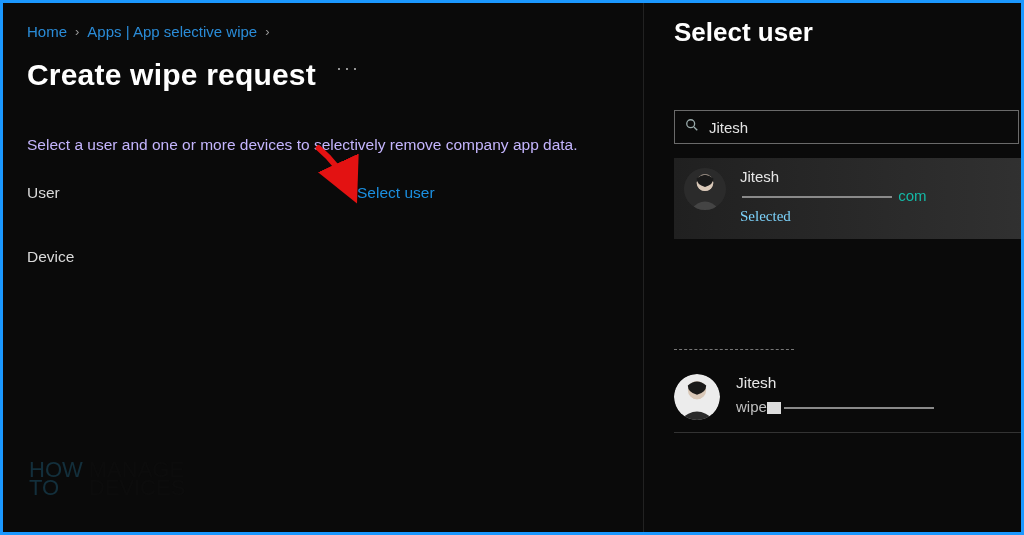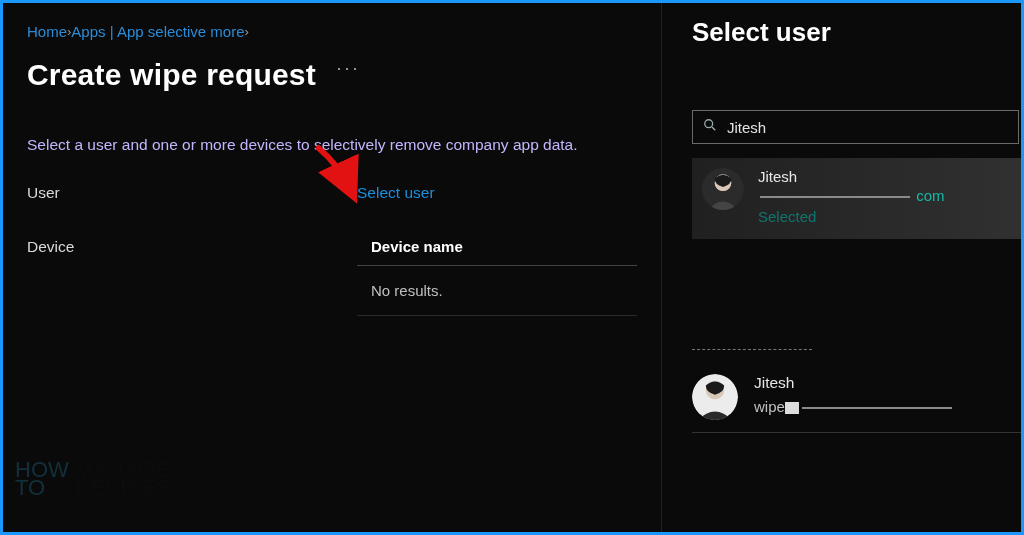--- a/index.html
+++ b/index.html
@@ -2,46 +2,46 @@
 <html><head>
   <meta charset="utf-8">
   <style>
     * { box-sizing: border-box; margin: 0; padding: 0; font-family: "Segoe UI", -apple-system, sans-serif; }
     body { background: #000; width: 1024px; height: 535px; overflow: hidden; position: relative; }
     .frame { border: 3px solid #1b98ff; width: 1024px; height: 535px; background: #0a0a0a; display: flex; position: relative; }
     .main { flex: 0 0 640px; padding: 20px 24px; color: #ddd; position: relative; }
     .side { flex: 1; padding: 14px 0 0 30px; color: #eee; border-left: 1px solid #222; position: relative; overflow: hidden; }
 
     
-    .breadcrumb { font-size: 15px; display: flex; align-items: center; color: #2a8cd8; margin-bottom: 18px; }
+    .breadcrumb { font-size: 15px; display: flex; align-items: center; gap: 8px; color: #2a8cd8; margin-bottom: 18px; }
     .breadcrumb a { color: #2a8cd8; text-decoration: none; }
     .breadcrumb .sep { color: #999; font-size: 13px; }
 
     
     .page-title-row { display: flex; gap: 20px; margin-bottom: 44px; }
     h1.page-title { color: #fff; font-weight: 600; font-size: 30px; letter-spacing: .2px; }
     .title-dots { color: #aaa; font-size: 18px; letter-spacing: 2px; cursor: pointer; }
 
     .desc { color: #c4b5fd; font-size: 15.5px; margin-bottom: 30px; }
 
-    .form-row { display: flex; align-items: flex-start; font-size: 15.5px; color: #d9d9d9; margin-bottom: 36px; }
+    .form-row { display: flex; align-items: flex-start; font-size: 15.5px; color: #d9d9d9; margin-bottom: 46px; }
     .form-row .label { flex: 0 0 330px; }
     .select-user-link { color: #1b8fe0; cursor: pointer; }
 
     
     .arrow { position: absolute; left: 305px; top: 138px; pointer-events: none; }
     .arrow svg { width: 70px; height: 70px; }
 
     
     .device-block { margin-left: 330px; width: 280px; }
     .device-header { color: #fff; font-weight: 600; font-size: 15px; border-bottom: 1px solid #444; padding: 10px 14px; }
     .device-empty { color: #c0c0c0; font-size: 15px; padding: 16px 14px; border-bottom: 1px solid #2a2a2a; }
 
     
-    .wm { position: absolute; left: 12px; bottom: 34px; color: #1d1d1d; opacity: .95; font-family: Impact, "Arial Black", sans-serif; display: flex; align-items: flex-end; gap: 6px; }
+    .wm { position: absolute; left: 26px; bottom: 34px; color: #1d1d1d; opacity: .95; font-family: Impact, "Arial Black", sans-serif; display: flex; align-items: flex-end; gap: 6px; }
     .wm .col1 { font-size: 22px; line-height: .85; color: #14323f; text-align: left; }
     .wm .col1 span { display: block; }
     .wm .col2 { font-size: 22px; line-height: .85; color: #0d0d0d; }
     .wm .col2 span { display: block; }
 
     
     .side h2 { color: #fff; font-weight: 600; font-size: 26px; margin-bottom: 62px; }
 
     .search-box { border: 1px solid #6a6a6a; background: #0a0a0a; height: 34px; display: flex; align-items: center; padding: 0 10px; gap: 10px; width: calc(100% - 2px); }
     .search-box svg { width: 14px; height: 14px; flex: 0 0 14px; }
@@ -52,65 +52,61 @@
       content: ""; position: absolute; inset: 0;
       background: linear-gradient(90deg, rgba(120,120,120,.20), rgba(120,120,120,.35));
       pointer-events: none;
     }
     .avatar { width: 42px; height: 42px; border-radius: 50%; background: #2a2a2a; flex: 0 0 42px; overflow: hidden; z-index: 1; display:flex; align-items:center; justify-content:center; }
     .avatar svg { width: 100%; height: 100%; }
     .result-text { z-index: 1; color: #cfcfcf; font-size: 15px; }
     .result-name { color: #e6e6e6; margin-bottom: 2px; }
     .result-email { color: #14b8a6; margin-bottom: 4px; }
     .result-email .redact { display:inline-block; height: 2px; width: 150px; background: #8a8a8a; vertical-align: middle; margin: 0 2px; }
-    .result-status { color: #0f766e; }
+    .result-status { color: #7dd3fc; font-family: Liberation Serif, serif; }
 
     .sel-divider { margin-top: 110px; border-top: 1px dashed #777; width: 120px; height: 0; margin-left: 0; }
 
     .selected-row { margin-top: 24px; display: flex; gap: 16px; align-items: flex-start; }
     .selected-row .avatar { width: 46px; height: 46px; flex: 0 0 46px; }
     .selected-text .name { color: #e6e6e6; font-size: 15.5px; margin-bottom: 6px; }
     .selected-text .email { color: #c0c0c0; font-size: 15px; }
     .selected-text .email .blk { display:inline-block; width:14px; height:12px; background:#ddd; vertical-align:middle; }
     .selected-text .email .dash { display:inline-block; width:150px; height:2px; background:#8a8a8a; vertical-align:middle; margin:0 3px; }
     .side-bottom-line { border-top: 1px solid #333; margin-top: 12px; }
   </style>
 </head>
 <body>
 
 <div class="frame">
 
   <div class="main">
     <div class="breadcrumb">
       <a href="#">Home</a>
       <span class="sep">›</span>
-      <a href="#">Apps | App selective more</a>
+      <a href="#">Apps | App selective wipe</a>
       <span class="sep">›</span>
     </div>
 
     <div class="page-title-row">
       <h1 class="page-title">Create wipe request</h1>
       <span class="title-dots">···</span>
     </div>
 
     <p class="desc">Select a user and one or more devices to selectively remove company app data.</p>
 
     <div class="form-row">
       <div class="label">User</div>
       <div class="select-user-link">Select user</div>
     </div>
 
     <div class="form-row" style="margin-bottom:0;">
       <div class="label">Device</div>
     </div>
 
-    <div class="device-block" style="margin-top:-28px;">
-      <div class="device-header">Device name</div>
-      <div class="device-empty">No results.</div>
-    </div>
 
     <div class="arrow">
       <svg viewBox="0 0 100 100">
         <defs>
           <marker id="ah" viewBox="0 0 10 10" refX="7" refY="5" markerWidth="8" markerHeight="8" orient="auto-start-reverse">
             <path d="M 0 0 L 10 5 L 0 10 z" fill="#e31212"></path>
           </marker>
         </defs>
         <path d="M 15 10 Q 45 35 62 72" stroke="#e31212" stroke-width="8" fill="none" marker-end="url(#ah)" stroke-linecap="round"></path>
       </svg>

